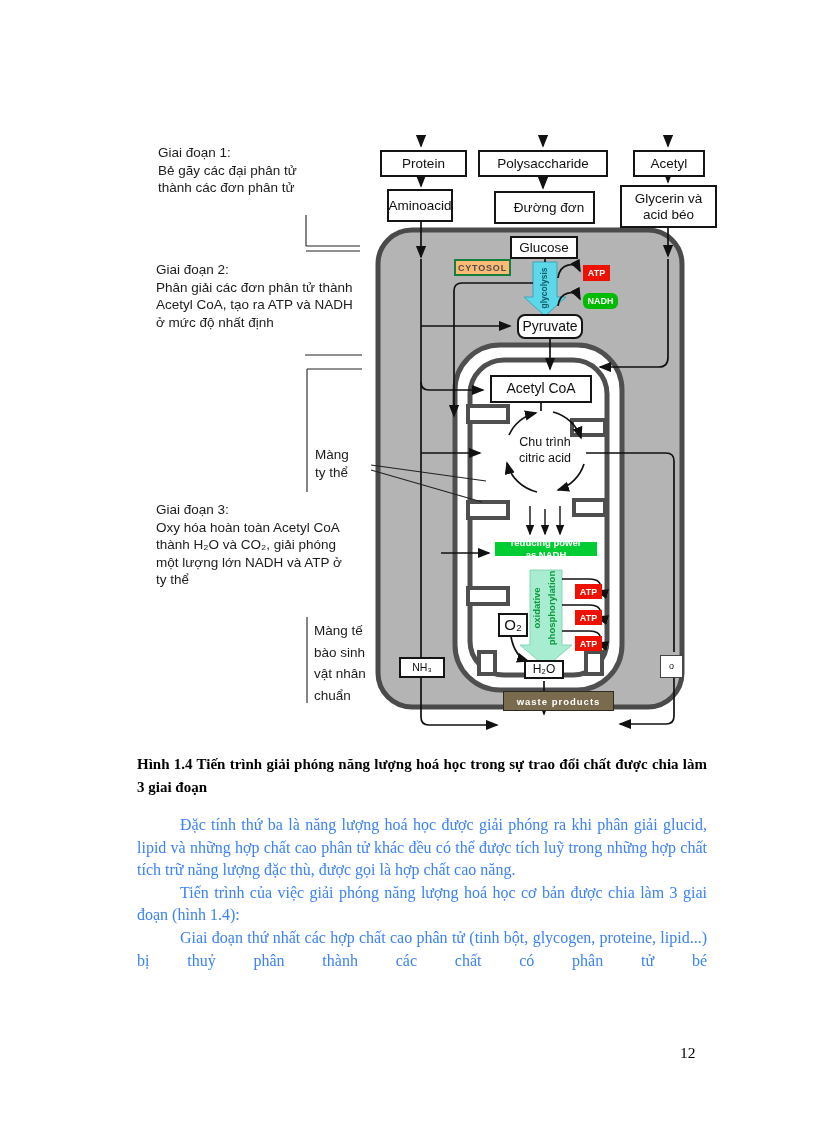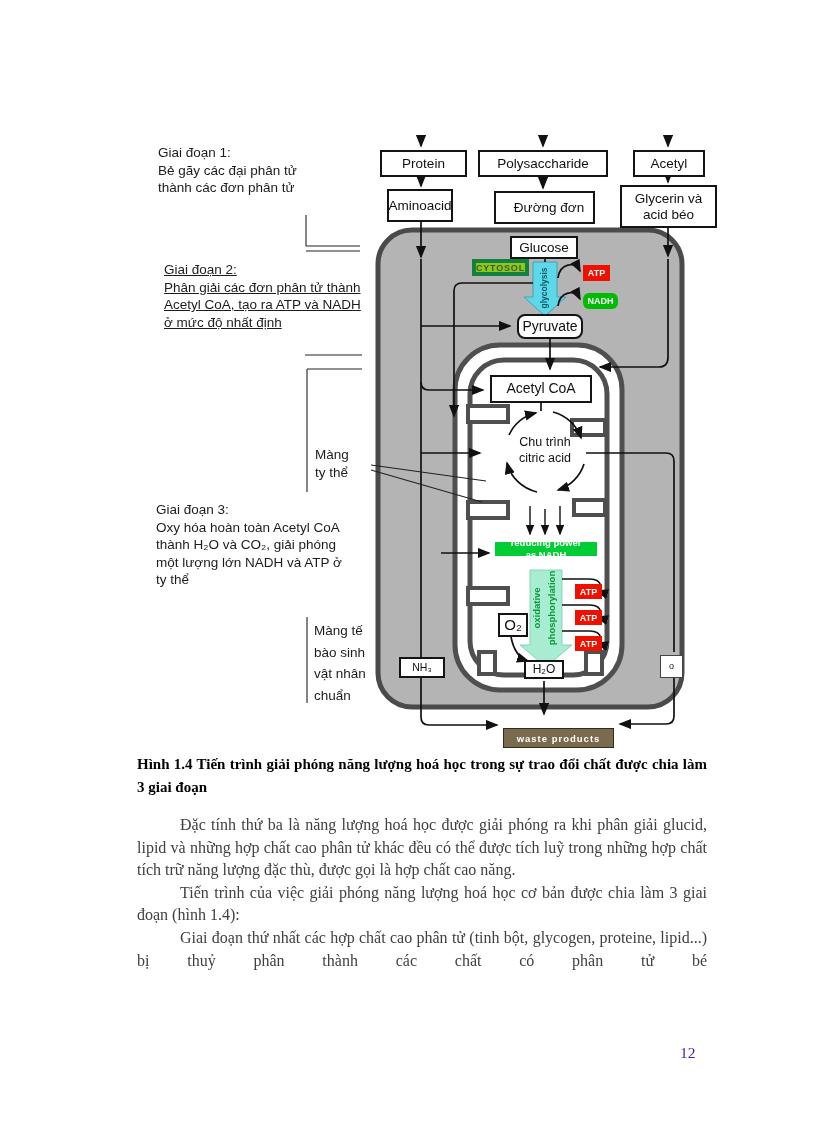--- a/index.html
+++ b/index.html
@@ -18,24 +18,24 @@
 
   
   .box {
     position:absolute; background:#fff; border:2px solid #141414;
     display:flex; align-items:center; justify-content:center; text-align:center;
     font:13.5px/15.5px "Liberation Sans","DejaVu Sans",sans-serif; color:#111;
     white-space:pre-line; box-sizing:border-box;
   }
   .box.sm { font-size:15px; }
   .cytosol {
-    position:absolute; background:#84cc16; border:4px solid #15803d;
+    position:absolute; background:#fdba74; border:2px solid #15803d;
     display:flex; align-items:center; justify-content:center;
     font:bold 9px "Liberation Sans","DejaVu Sans",sans-serif;
-    letter-spacing:.8px; color:#4e4e4e; box-sizing:border-box;margin-left:18px;
+    letter-spacing:.8px; color:#4e4e4e; box-sizing:border-box;
   }
   .chip {
     position:absolute; display:flex; align-items:center; justify-content:center;
     font:bold 9px "Liberation Sans","DejaVu Sans",sans-serif; color:#fff;
     box-sizing:border-box;
   }
   .chip.red   { background:#ee1100; }
   .chip.green { background:#00bb00; }
   .reducing {
     position:absolute; background:#00cc33; color:#fff; text-align:center;
@@ -60,27 +60,27 @@
   .vtext.oxph  { font:bold 9.5px "Liberation Sans","DejaVu Sans",sans-serif; color:#0a9a3a; }
 
   
   .caption {
     position:absolute; left:137px; top:753px; width:570px;
     font:bold 15px/23px "Liberation Serif","DejaVu Serif",serif; color:#000;
     text-align:justify;
   }
   .paras {
     position:absolute; left:137px; top:814px; width:570px;
-    font:16px/22.6px "Liberation Serif","DejaVu Serif",serif; color:#404040;
+    font:16px/22.6px "Liberation Serif","DejaVu Serif",serif; color:#3b82f6;
   }
   .paras p { margin:0; text-align:justify; text-indent:43px; }
   .paras p.last-just { text-align-last:justify; }
   .pagenum {
     position:absolute; left:680px; top:1044px;
-    font:15.5px "Liberation Serif","DejaVu Serif",serif; color:#4c1d95;
+    font:15.5px "Liberation Serif","DejaVu Serif",serif; color:#000000;
   }
 </style>
 </head>
 <body>
 
 <div class="page">
 
   <svg class="art" width="816" height="1123" viewBox="0 0 816 1123">
     <defs>
       <marker id="arw" orient="auto" markerWidth="9" markerHeight="8" refX="6.5" refY="3">
@@ -173,21 +173,21 @@
       <path d="M305,355 H362"></path>
       <path d="M307,369 H362"></path>
       <path d="M307,369 V492"></path>
       <path d="M307,617 V703"></path>
     </g>
   </svg>
 
   <div class="lbl" style="left:158px; top:144px;">Giai đoạn 1:
 Bẻ gãy các đại phân tử
 thành các đơn phân tử</div>
-  <div class="lbl" style="left:164px; top:261px;text-decoration:underline;">Giai đoạn 2:
+  <div class="lbl" style="left:156px; top:261px;">Giai đoạn 2:
 Phân giải các đơn phân tử thành
 Acetyl CoA, tạo ra ATP và NADH
 ở mức độ nhất định</div>
   <div class="lbl" style="left:156px; top:501px;">Giai đoạn 3:
 Oxy hóa hoàn toàn Acetyl CoA
 thành H₂O và CO₂, giải phóng
 một lượng lớn NADH và ATP ở
 ty thể</div>
   <div class="lbl" style="left:315px; top:446px;">Màng
 ty thể</div>
@@ -216,21 +216,21 @@
   <div class="chip red" style="left:583px; top:265px; width:27px; height:16px;">ATP</div>
   <div class="chip green" style="left:583px; top:293px; width:35px; height:16px;border-radius:6px;">NADH</div>
   <div class="chip red" style="left:575px; top:584px; width:27px; height:15px;">ATP</div>
   <div class="chip red" style="left:575px; top:610px; width:27px; height:15px;">ATP</div>
   <div class="chip red" style="left:575px; top:636px; width:27px; height:15px;">ATP</div>
 
   <div class="circle-lbl" style="left:503px; top:434px; width:84px;">Chu trình
 citric acid</div>
   <div class="reducing" style="left:495px; top:542px; width:102px; height:14px;">reducing power
 as NADH</div>
-  <div class="waste" style="left:503px; top:728px; width:111px; height:20px;">waste products</div>
+  <div class="waste" style="left:503px; top:691px; width:111px; height:20px;">waste products</div>
 
   <div class="vtext glyco" style="left:515px; top:282px; width:60px; height:12px;">glycolysis</div>
   <div class="vtext oxph" style="left:487px; top:602px; width:100px; height:12px;">oxidative</div>
   <div class="vtext oxph" style="left:502px; top:602px; width:100px; height:12px;">phosphorylation</div>
 
   <div class="caption">Hình 1.4  Tiến trình giải phóng năng lượng hoá học trong sự trao đổi chất được chia làm 3 giai đoạn</div>
 
   <div class="paras">
     <p>Đặc tính thứ ba là năng lượng hoá học được giải phóng ra khi phân giải glucid, lipid và những hợp chất cao phân tử khác đều có thể được tích luỹ trong những hợp chất tích trữ năng lượng đặc thù, được gọi là hợp chất cao năng.</p>
     <p>Tiến trình của việc giải phóng năng lượng hoá học cơ bản được chia làm 3 giai đoạn (hình 1.4):</p>

